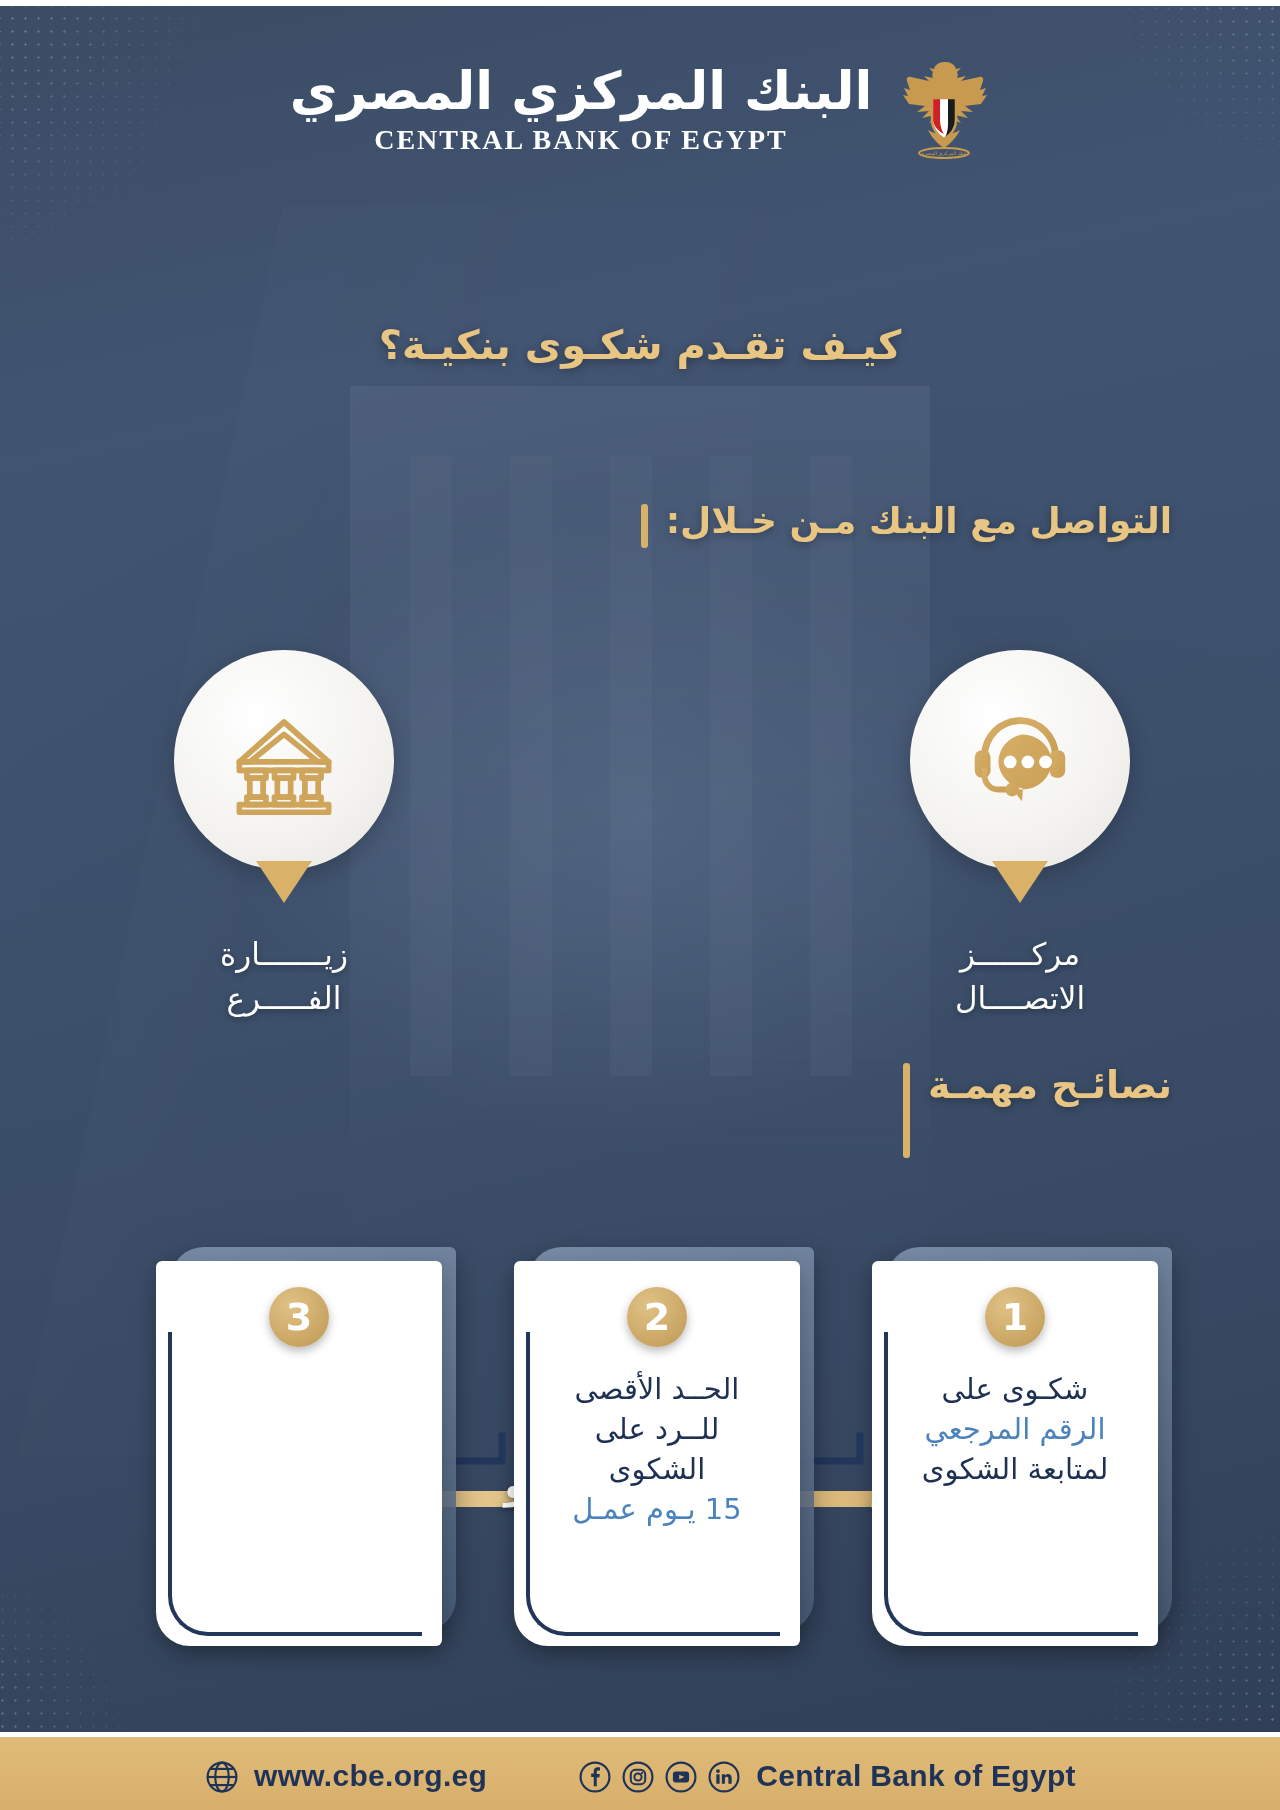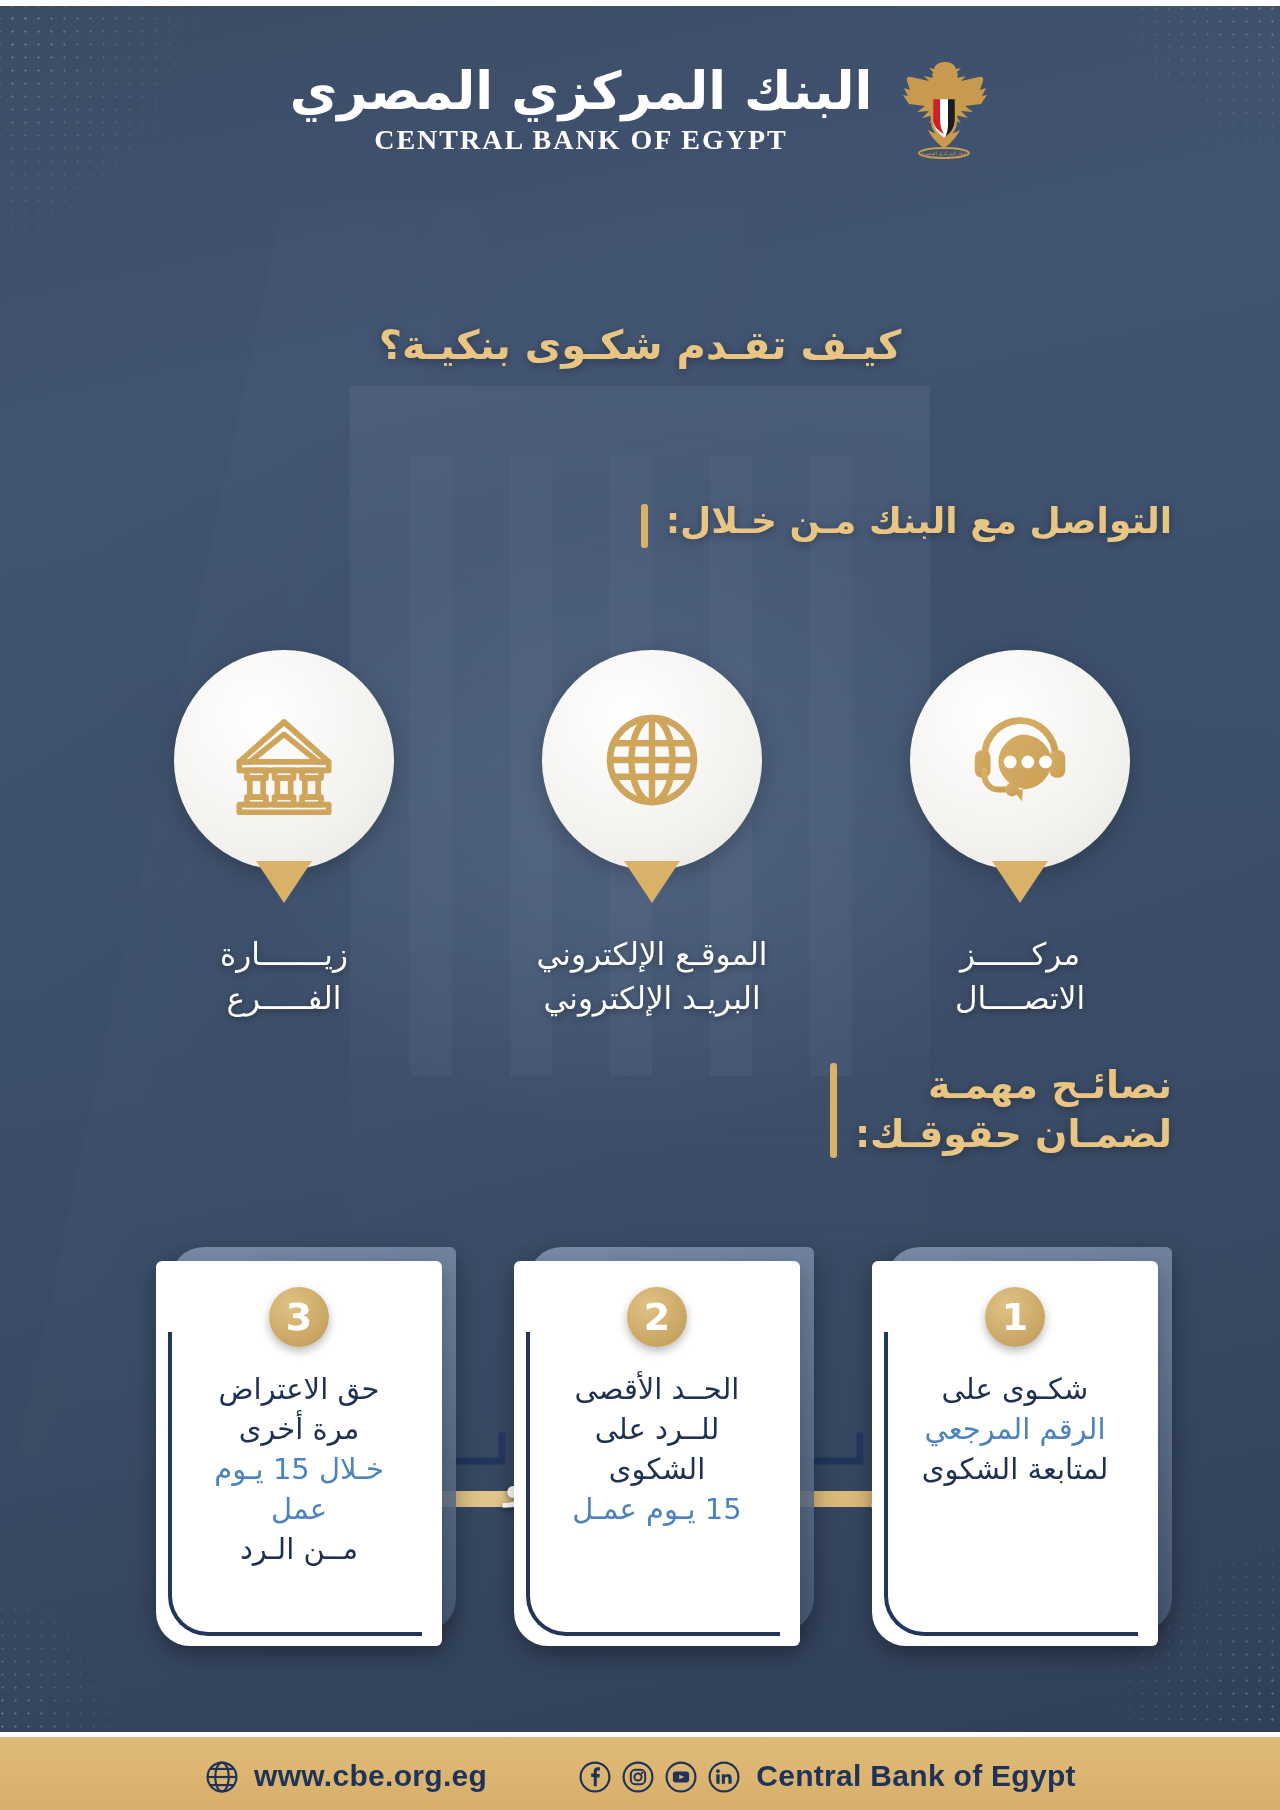--- a/index.html
+++ b/index.html
@@ -287,37 +287,20 @@
           <circle cx="50" cy="62" r="6.5" fill="#ffffff"></circle>
           <circle cx="68" cy="62" r="6.5" fill="#ffffff"></circle>
           <circle cx="86" cy="62" r="6.5" fill="#ffffff"></circle>
         </svg>
       </div>
       <div class="pin"></div>
       <div class="ch-label">مركــــــز
 الاتصــــال</div>
     </div>
 
-    <div class="channel" id="ch-online">
-      <div class="circle">
-        <svg width="112" height="112" viewBox="0 0 120 120">
-          <g fill="none" stroke="#cfa55c" stroke-width="7">
-            <circle cx="60" cy="60" r="45"></circle>
-            <ellipse cx="60" cy="60" rx="22" ry="45"></ellipse>
-            <line x1="60" y1="15" x2="60" y2="105"></line>
-            <line x1="17" y1="42" x2="103" y2="42"></line>
-            <line x1="15" y1="60" x2="105" y2="60"></line>
-            <line x1="17" y1="78" x2="103" y2="78"></line>
-          </g>
-        </svg>
-      </div>
-      <div class="pin"></div>
-      <div class="ch-label">الموقـع الإلكتروني
-البريـد الإلكتروني</div>
-    </div>
 
     <div class="channel" id="ch-branch">
       <div class="circle">
         <svg width="114" height="114" viewBox="0 0 120 120">
           <g fill="none" stroke="#cfa55c" stroke-width="6" stroke-linejoin="round" stroke-linecap="round">
             <path d="M13 62 L60 20 L107 62 H96 L60 33 L24 62 Z"></path>
             <rect x="13" y="62" width="94" height="9"></rect>
             <rect x="21" y="71" width="20" height="8"></rect>
             <rect x="50" y="71" width="20" height="8"></rect>
             <rect x="79" y="71" width="20" height="8"></rect>
@@ -333,21 +316,20 @@
       </div>
       <div class="pin"></div>
       <div class="ch-label">زيـــــــارة
 الفـــــرع</div>
     </div>
   </div>
 
   <div class="section-head" id="sec-tips">
     <div class="tips-lines">
       <div>نصائـح مهمـة</div>
-      <div>لضمـان حقوقـك:</div>
     </div>
     <span class="bar"></span>
   </div>
 
   <div class="cards">
 
     <div class="card-wrap" id="card-1">
       <div class="card-shadow"></div>
       <div class="card">
         <div class="badge">1</div>
@@ -379,27 +361,20 @@
 
     <svg class="arrow" id="arrow-2" viewBox="0 0 130 385">
       <path d="M118 175 V200 H40" fill="none" stroke="#22365c" stroke-width="7" stroke-linecap="square"></path>
       <path d="M12 200 L46 180 L46 220 Z" fill="#22365c"></path>
     </svg>
 
     <div class="card-wrap" id="card-3">
       <div class="card-shadow"></div>
       <div class="card">
         <div class="badge">3</div>
-        <div class="card-text">
-            <div>حق الاعتراض</div>
-            <div>مرة أخرى</div>
-            <div class="hl">خـلال 15 يـوم</div>
-            <div class="hl">عمل</div>
-            <div>مــن الـرد</div>
-          </div>
       </div>
     </div>
   </div>
 
   <div class="footer">
     <div class="f-group">
       <svg width="36" height="36" viewBox="0 0 40 40">
         <g fill="none" stroke="#1f3258" stroke-width="2.4">
           <circle cx="20" cy="20" r="16"></circle>
           <ellipse cx="20" cy="20" rx="7.5" ry="16"></ellipse>

